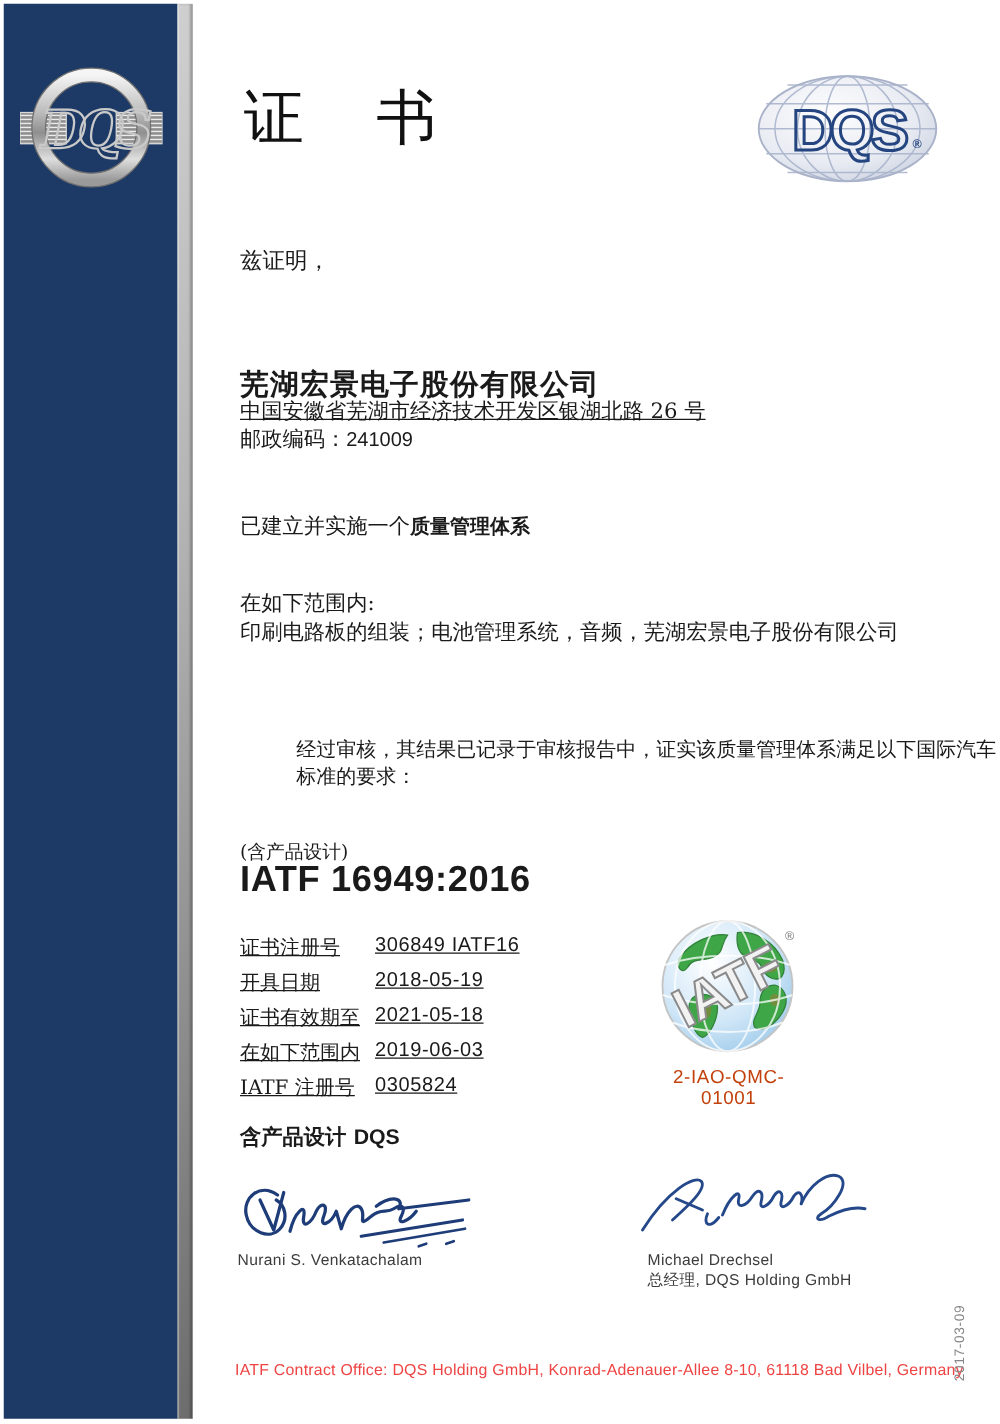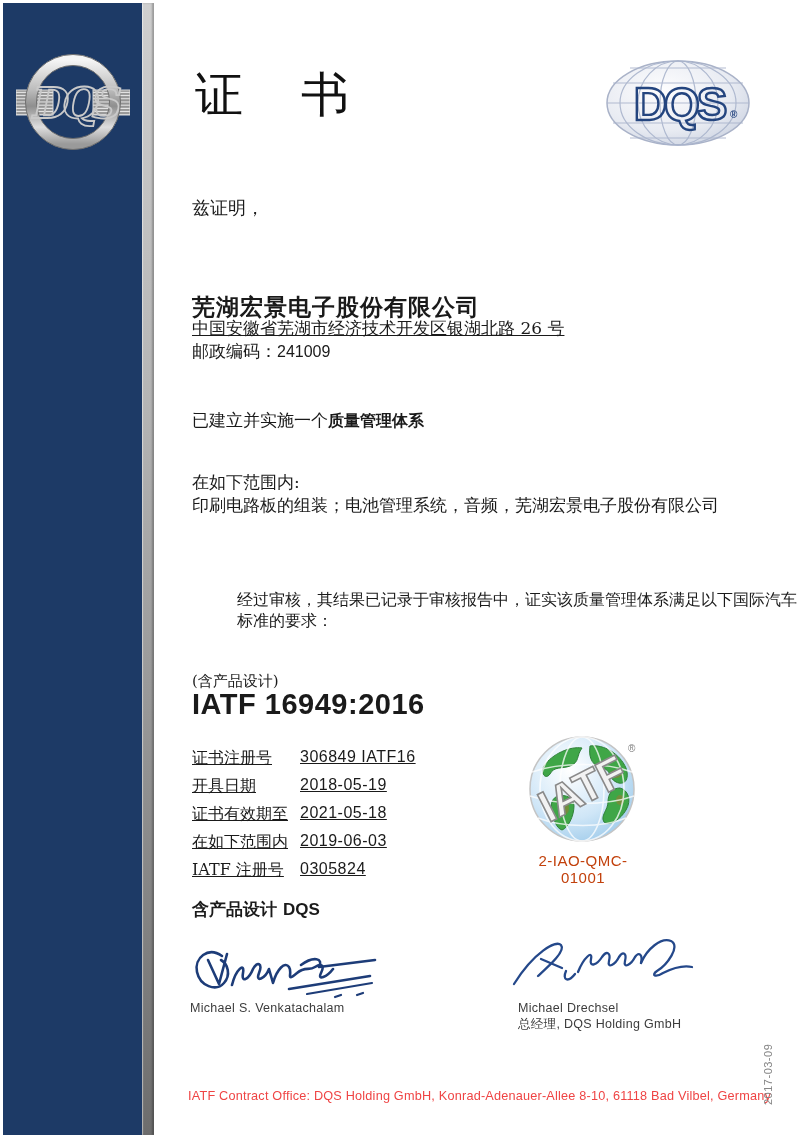--- a/index.html
+++ b/index.html
@@ -233,21 +233,21 @@
       <path d="M8,54 C28,22 50,10 55,15 C60,21 43,36 32,46"></path>
       <path d="M35,29 L56,38"></path>
       <path d="M60,41 C56,50 62,53 69,44"></path>
       <path d="M72,42 C78,27 87,20 85,29 C83,38 91,35 96,27 C101,20 105,23 103,31 C101,39 109,35 113,27 C117,21 121,23 119,31 C117,39 125,35 129,27 C133,21 137,25 135,33"></path>
       <path d="M135,33 C141,19 155,7 165,11 C175,16 161,35 151,41 C145,45 149,48 157,43 C165,39 177,35 186,37"></path>
     </g>
   </svg>
 </div>
 
 <div class="sig-block sig-block-left sans">
-  <div>Michael S. Venkatachalam</div>
+  <div>Nurani S. Venkatachalam</div>
 </div>
 <div class="sig-block sig-block-right sans">
   <div>Michael Drechsel</div>
   <div>总经理, DQS Holding GmbH</div>
 </div>
 
 <div class="footer-line sans">IATF Contract Office: DQS Holding GmbH, Konrad-Adenauer-Allee 8-10, 61118 Bad Vilbel, Germany</div>
 
 <div class="side-date sans">2017-03-09</div>
 

